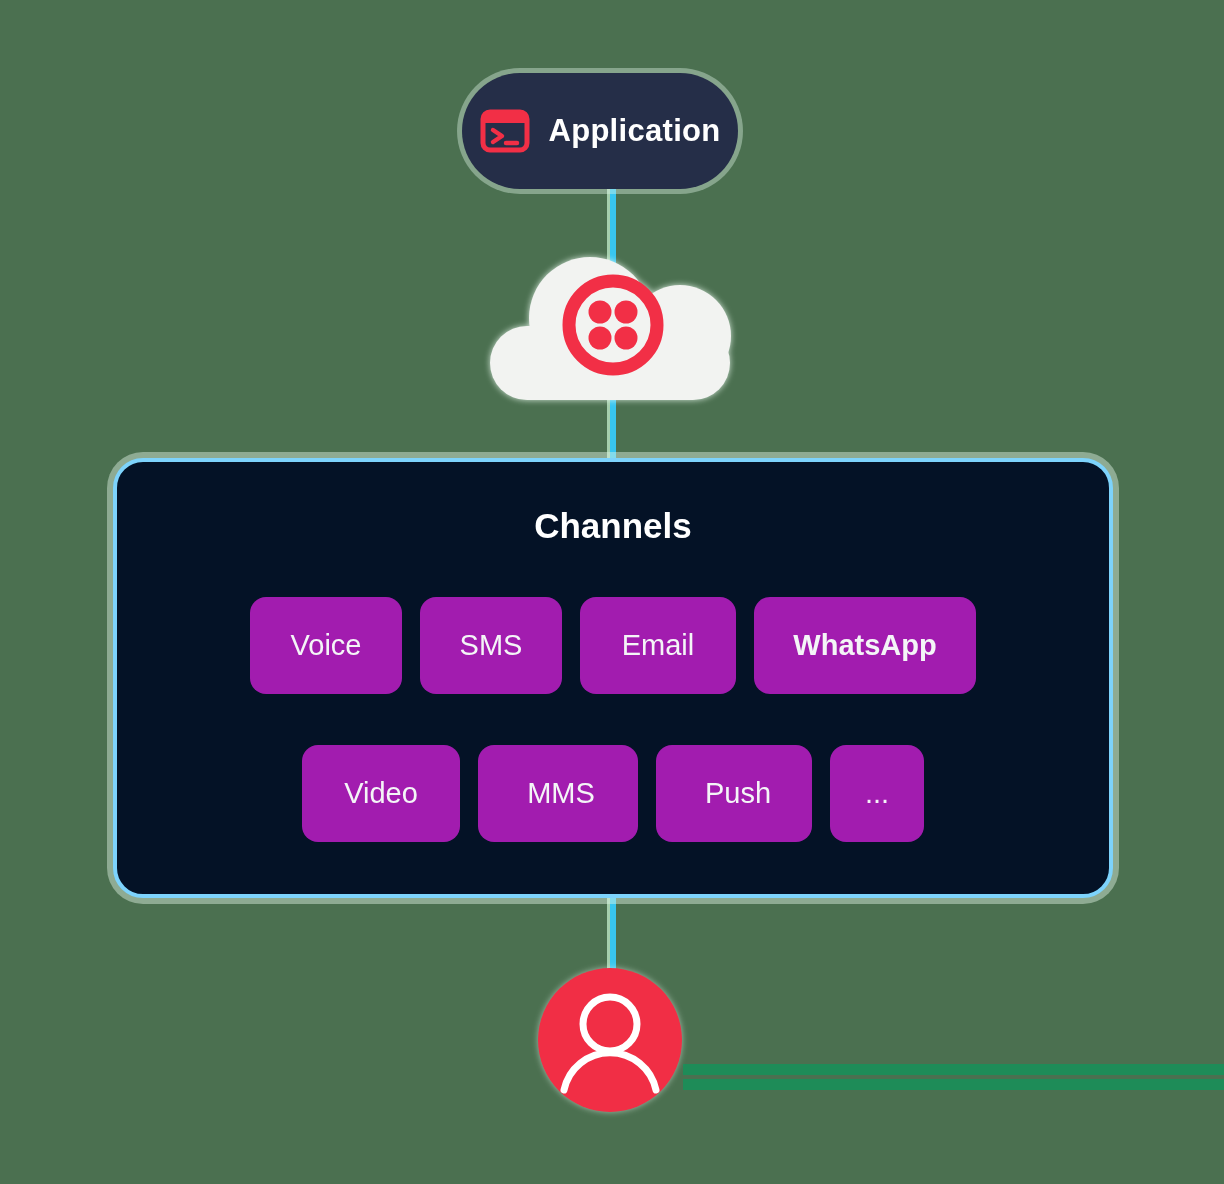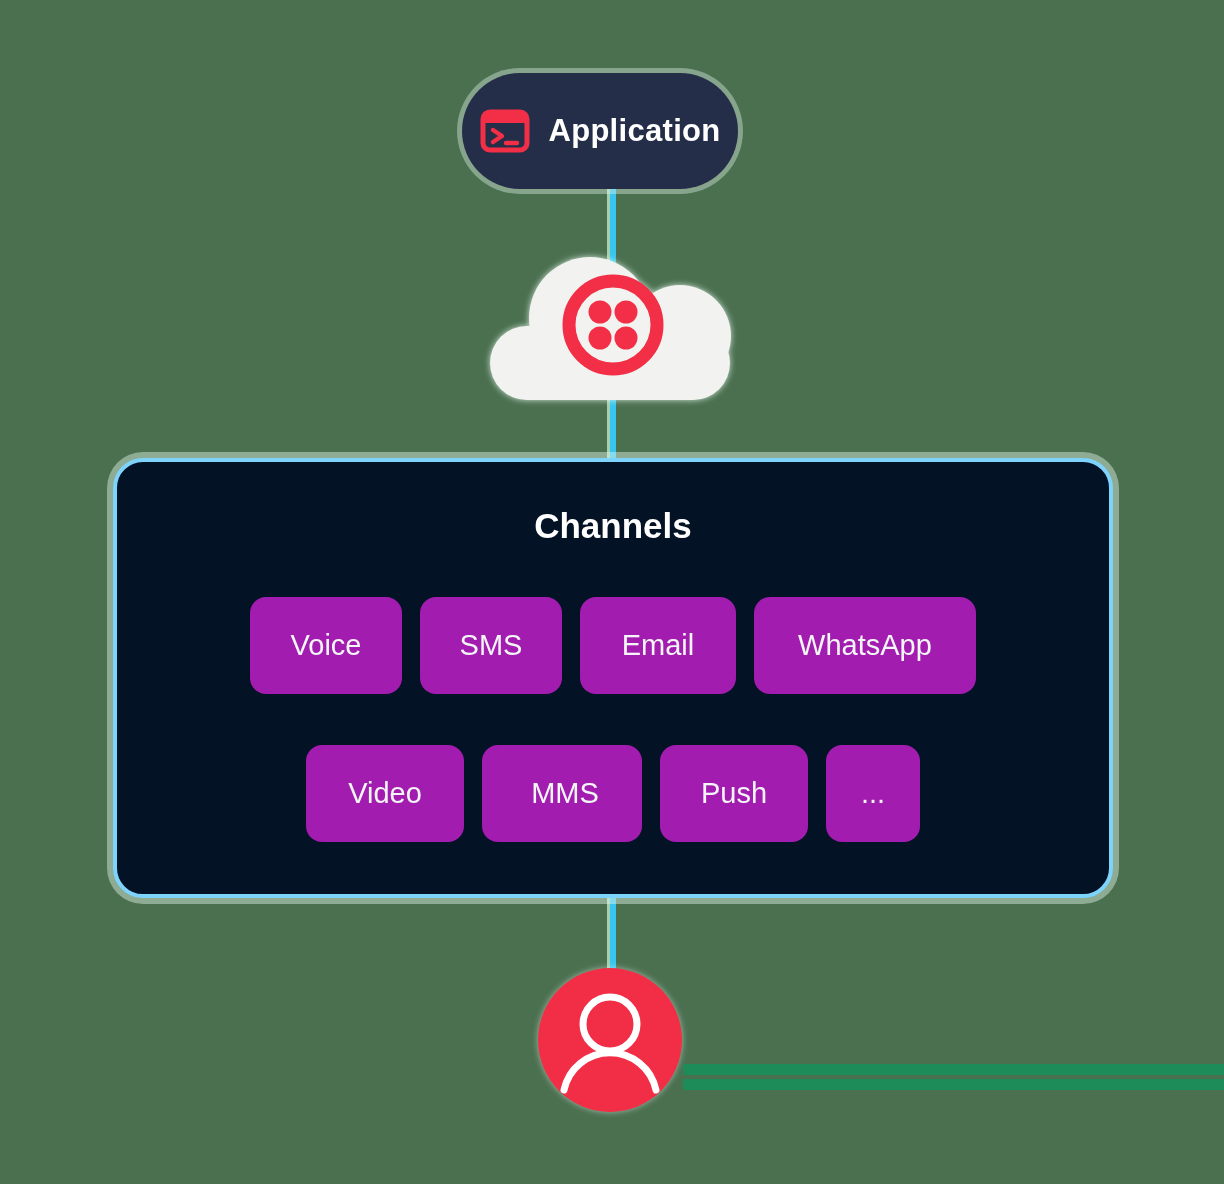--- a/index.html
+++ b/index.html
@@ -48,22 +48,22 @@
   }
   .chip-row{display:flex;justify-content:center;gap:18px;}
   .chip-row.r1{margin-top:50px;}
   .chip-row.r2{margin-top:51px;}
   .chip{
     height:97px;border-radius:16px;background:#a21caf;
     display:flex;align-items:center;justify-content:center;
     color:#F4F5F7;font-size:29px;
   }
   .w-voice{width:152px;} .w-sms{width:142px;} .w-rcs{width:134px;}
-  .w-email{width:156px;} .w-whatsapp{width:222px;}
-  .w-video{width:158px;} .w-mms{width:154px;padding-left:6px;} .w-push{width:148px;}
+  .w-email{width:156px;} .w-whatsapp{width:222px;font-weight:bold;}
+  .w-video{width:158px;} .w-mms{width:154px;padding-left:6px;} .w-push{width:148px;padding-left:8px;}
   .w-messenger{width:238px;} .w-more{width:94px;}
 
   
   .user-badge{
     position:absolute;left:538px;top:968px;width:144px;height:144px;z-index:2;
     filter:drop-shadow(0 0 3px rgba(235,250,240,0.55));
   }
 </style>
 </head>
 <body>

